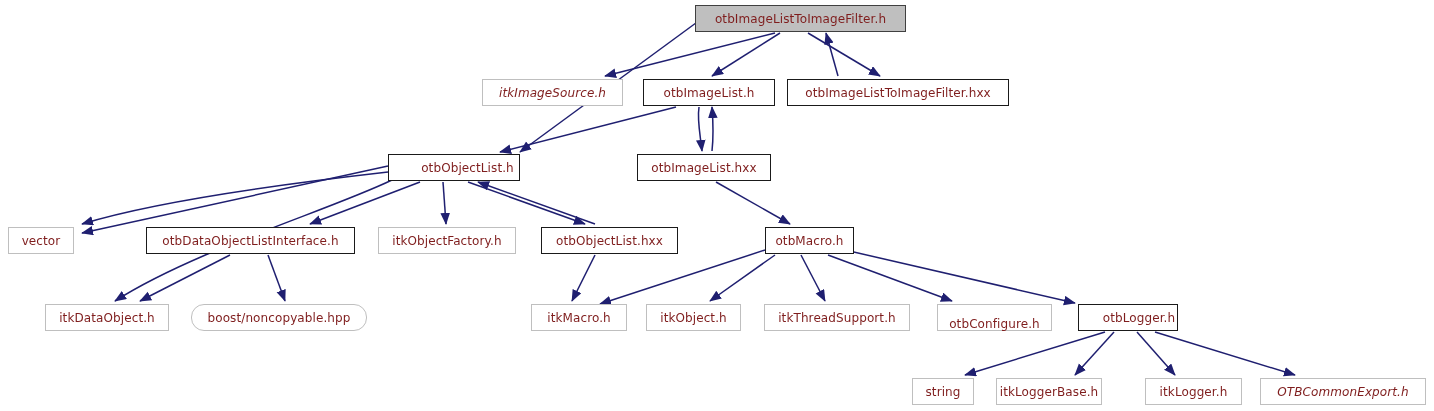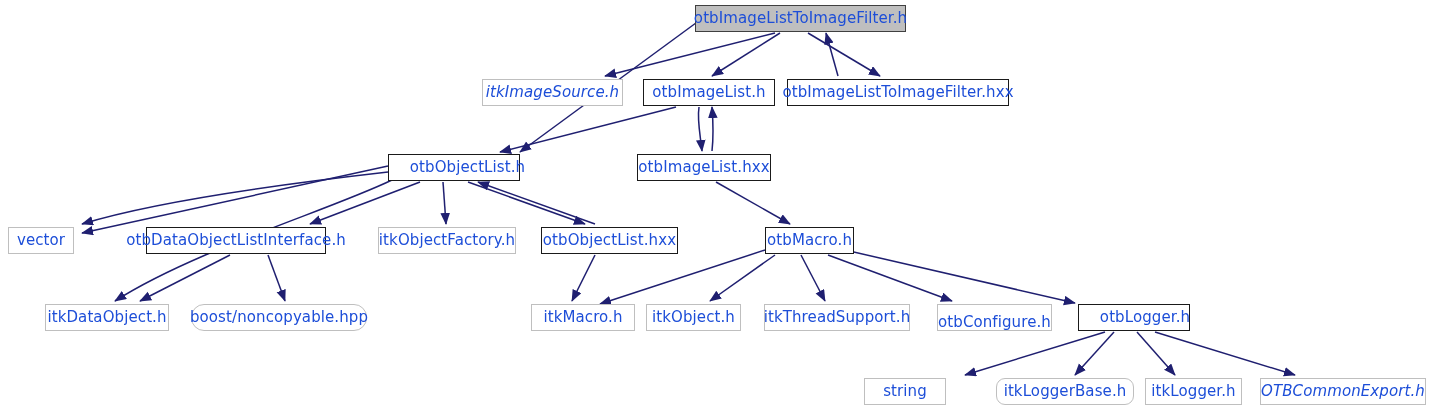--- a/index.html
+++ b/index.html
@@ -6,22 +6,22 @@
   body{width:1434px;height:411px;overflow:hidden;font-family:"DejaVu Sans","Liberation Sans",sans-serif;}
   #graph{position:relative;width:1434px;height:411px;background:#ffffff;}
   #edges{position:absolute;left:0;top:0;width:1434px;height:411px;}
   .node{
     position:absolute;
     box-sizing:border-box;
     display:flex;align-items:center;justify-content:center;
     height:27px;
     background:#ffffff;
     border:1px solid #bfbfbf;
-    font-size:15px;
-    color:#1d4ed8;
+    font-size:12px;
+    color:#7f1d1d;
     white-space:nowrap;
     letter-spacing:0.1px;
   }
   .node.strong{border:1.6px solid #1a1a1a;}
   .node.root{background:#bfbfbf;border:1.6px solid #404040;}
   .node-label{pointer-events:none;line-height:1;}
 </style>
 </head>
 <body>
 
@@ -78,57 +78,57 @@
       </div>
       <div class="node strong" style="left: 388px; top: 154px; width: 132px; padding-left: 27px;">
         <span class="node-label">otbObjectList.h</span>
       </div>
       <div class="node strong" style="left: 637px; top: 154px; width: 134px;">
         <span class="node-label">otbImageList.hxx</span>
       </div>
       <div class="node" style="left: 8px; top: 227px; width: 66px;">
         <span class="node-label">vector</span>
       </div>
-      <div class="node strong" style="left: 146px; top: 227px; width: 180px;">
+      <div class="node strong" style="left: 146px; top: 227px; width: 209px;">
         <span class="node-label">otbDataObjectListInterface.h</span>
       </div>
       <div class="node" style="left: 378px; top: 227px; width: 138px;">
         <span class="node-label">itkObjectFactory.h</span>
       </div>
       <div class="node strong" style="left: 541px; top: 227px; width: 137px; justify-content: center;">
         <span class="node-label">otbObjectList.hxx</span>
       </div>
       <div class="node strong" style="left: 765px; top: 227px; width: 89px;">
         <span class="node-label">otbMacro.h</span>
       </div>
       <div class="node" style="left: 45px; top: 304px; width: 124px;">
         <span class="node-label">itkDataObject.h</span>
       </div>
       <div class="node" style="left: 191px; top: 304px; width: 176px; border-radius: 13px;">
         <span class="node-label">boost/noncopyable.hpp</span>
       </div>
-      <div class="node" style="left: 531px; top: 304px; width: 104px;">
+      <div class="node" style="left: 531px; top: 304px; width: 96px;">
         <span class="node-label">itkMacro.h</span>
       </div>
       <div class="node" style="left: 646px; top: 304px; width: 95px;">
         <span class="node-label">itkObject.h</span>
       </div>
       <div class="node" style="left: 764px; top: 304px; width: 146px;">
         <span class="node-label">itkThreadSupport.h</span>
       </div>
       <div class="node" style="left: 937px; top: 304px; width: 115px; align-items: flex-end;">
         <span class="node-label">otbConfigure.h</span>
       </div>
-      <div class="node strong" style="left: 1078px; top: 304px; width: 112px; padding-left: 22px;">
+      <div class="node strong" style="left: 1078px; top: 304px; width: 100px; padding-left: 22px;">
         <span class="node-label">otbLogger.h</span>
       </div>
-      <div class="node" style="left: 864px; top: 378px; width: 82px;">
+      <div class="node" style="left: 912px; top: 378px; width: 62px;">
         <span class="node-label">string</span>
       </div>
-      <div class="node" style="left: 996px; top: 378px; width: 138px; border-radius: 9px;">
+      <div class="node" style="left: 996px; top: 378px; width: 106px;">
         <span class="node-label">itkLoggerBase.h</span>
       </div>
       <div class="node" style="left: 1145px; top: 378px; width: 97px;">
         <span class="node-label">itkLogger.h</span>
       </div>
       <div class="node" style="left: 1260px; top: 378px; width: 166px; font-style: italic;">
         <span class="node-label">OTBCommonExport.h</span>
       </div>
     </div>
 </div>

